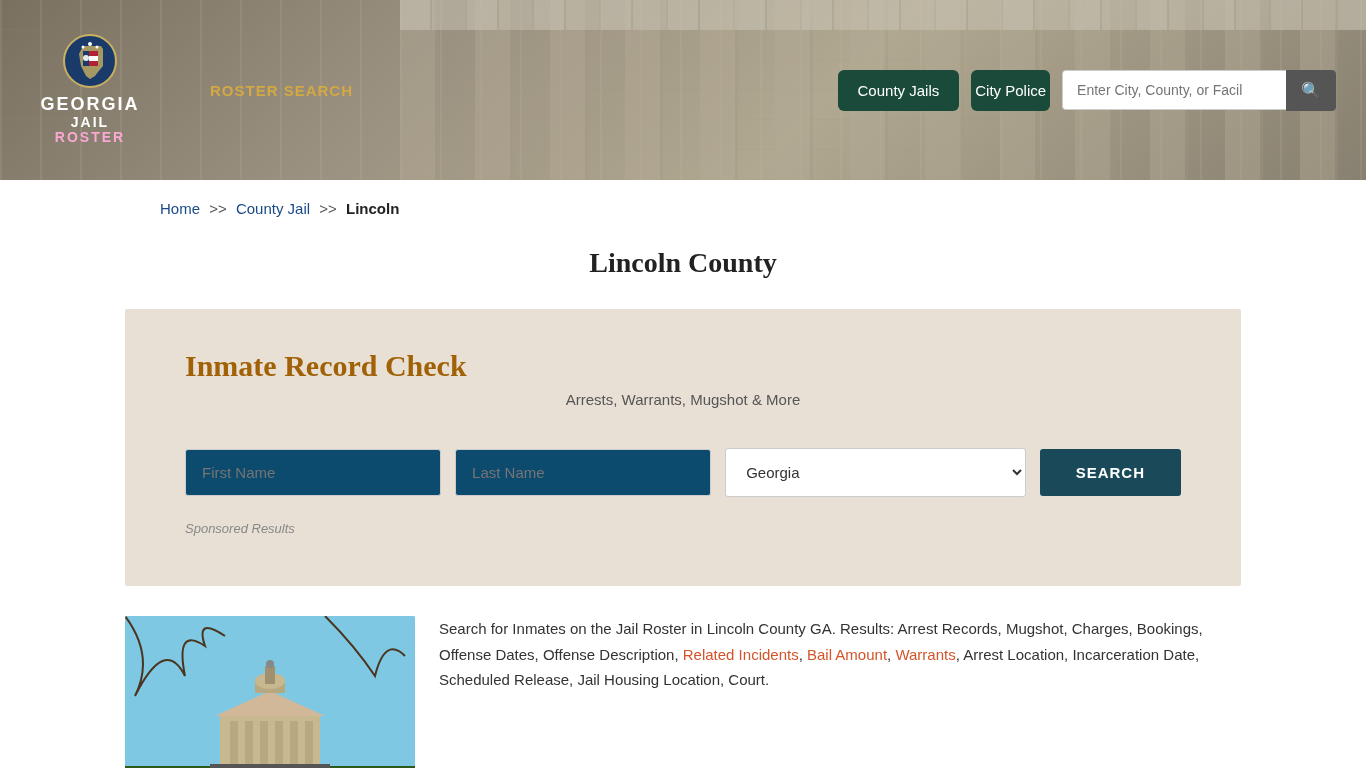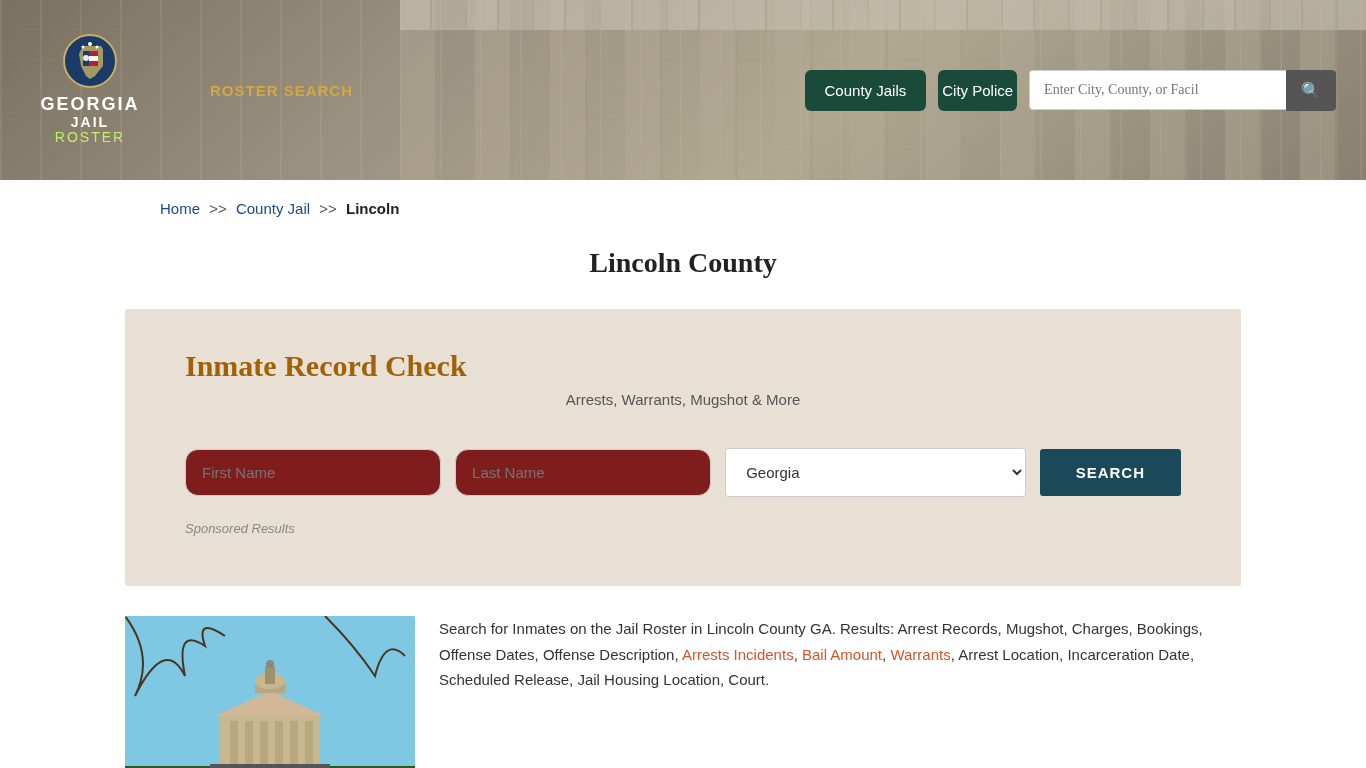--- a/index.html
+++ b/index.html
@@ -88,23 +88,23 @@
     .logo-text-jail {
       color: #fff;
       font-size: 14px;
       font-weight: bold;
       font-family: Arial, sans-serif;
       letter-spacing: 2px;
       line-height: 1.1;
       text-align: center;
     }
     .logo-text-roster {
-      color: #bef264;
+      color: #f9a8d4;
       font-size: 14px;
-      font-weight: normal;
+      font-weight: bold;
       font-family: Arial, sans-serif;
       letter-spacing: 2px;
       line-height: 1.1;
       text-align: center;
     }
 
     .nav-roster-search {
       color: #d4a843;
       font-size: 15px;
       font-family: Arial, sans-serif;
@@ -144,30 +144,29 @@
       cursor: pointer;
       white-space: nowrap;
     }
 
     .search-box-wrapper {
       display: flex;
       align-items: center;
       gap: 0;
     }
     .search-input-header {
-      width: 257px;
+      width: 224px;
       padding: 11px 14px;
       font-size: 14px;
       border: 1px solid #ccc;
       border-right: none;
       border-radius: 4px 0 0 4px;
       outline: none;
       background: #fff;
       color: #999;
-      font-family: Liberation Serif, serif;
     }
     .search-btn-header {
       background: #555;
       border: 1px solid #555;
       border-radius: 0 4px 4px 0;
       padding: 10px 14px;
       cursor: pointer;
       color: #fff;
       font-size: 16px;
     }
@@ -227,22 +226,22 @@
     .inmate-form {
       display: flex;
       gap: 14px;
       align-items: center;
     }
     .inmate-input {
       flex: 1;
       padding: 14px 16px;
       font-size: 15px;
       border: 1px solid #ccc;
-      border-radius: 13px;
-      background: #7f1d1d;
+      border-radius: 3px;
+      background: #0c4a6e;
       color: #999;
       outline: none;
     }
     .inmate-select {
       flex: 1.2;
       padding: 14px 16px;
       font-size: 15px;
       border: 1px solid #ccc;
       border-radius: 3px;
       background: #fff;
@@ -424,15 +423,15 @@
       <ellipse cx="145" cy="65" rx="15" ry="8" fill="#c8b890"></ellipse>
       <rect x="140" y="50" width="10" height="18" fill="#a09070"></rect>
 
       <circle cx="145" cy="48" r="4" fill="#888"></circle>
 
       <rect x="85" y="153" width="120" height="5" fill="#b0a080"></rect>
       <rect x="80" y="157" width="130" height="5" fill="#a89870"></rect>
     </svg>
   </div>
   <p class="bottom-text">
-    Search for Inmates on the Jail Roster in Lincoln County GA. Results: Arrest Records, Mugshot, Charges, Bookings, Offense Dates, Offense Description, <span class="highlight">Arrests Incidents</span>, <span class="highlight">Bail Amount</span>, <span class="highlight">Warrants</span>, Arrest Location, Incarceration Date, Scheduled Release, Jail Housing Location, Court.
+    Search for Inmates on the Jail Roster in Lincoln County GA. Results: Arrest Records, Mugshot, Charges, Bookings, Offense Dates, Offense Description, <span class="highlight">Related Incidents</span>, <span class="highlight">Bail Amount</span>, <span class="highlight">Warrants</span>, Arrest Location, Incarceration Date, Scheduled Release, Jail Housing Location, Court.
   </p>
 </div>
 
 </body></html>

